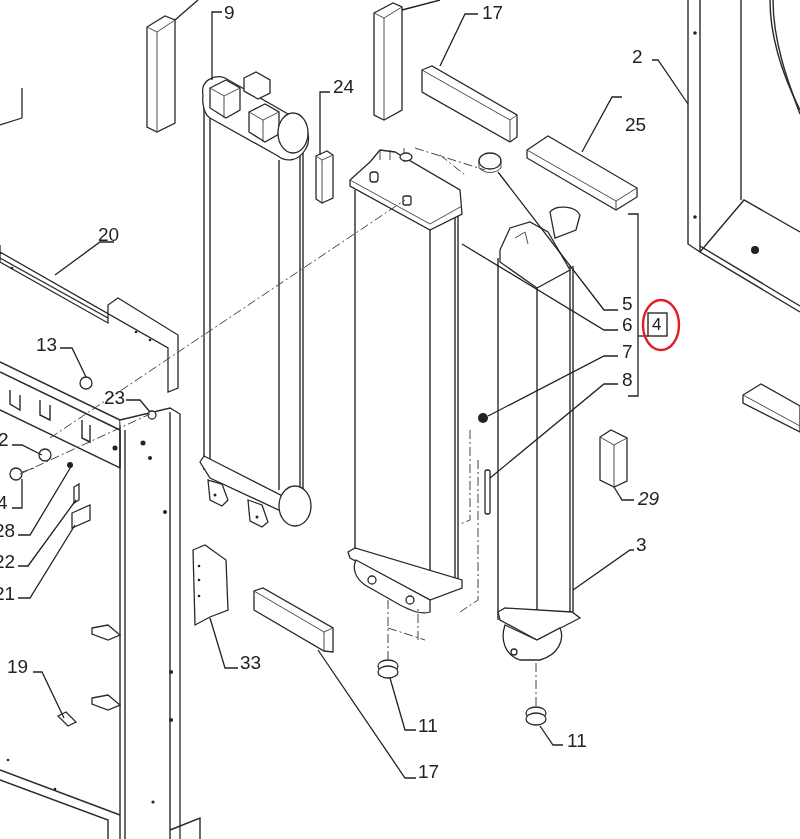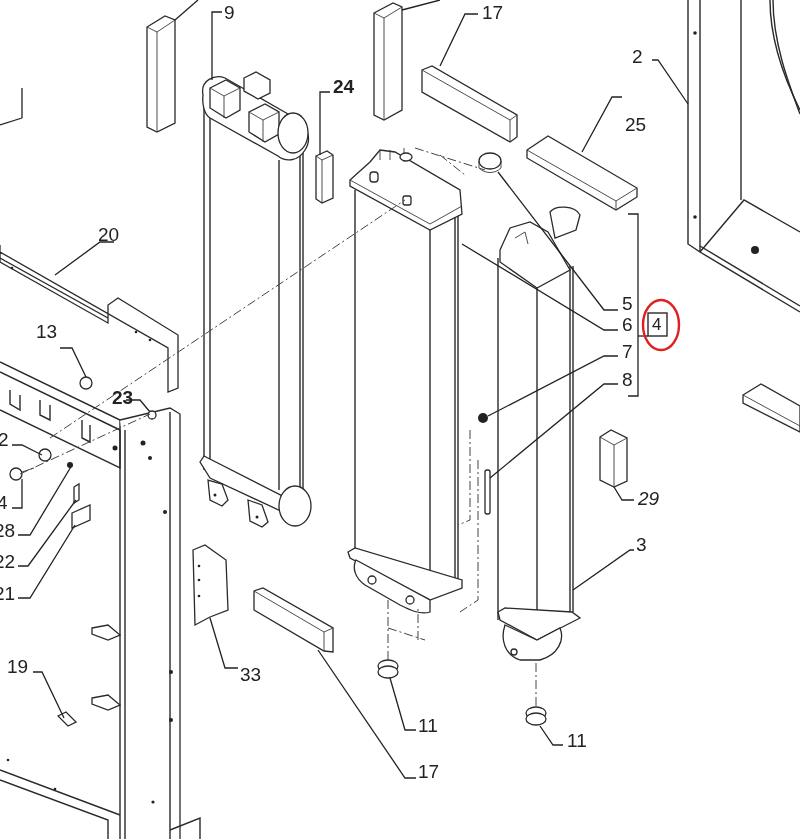--- a/index.html
+++ b/index.html
@@ -234,34 +234,34 @@
     <path class="lead" d="M638,336 L648,336"></path>
   </g>
 
   <rect class="ln" x="648" y="313" width="19" height="23"></rect>
   <ellipse class="hl" cx="661" cy="325" rx="18" ry="25"></ellipse>
 </svg>
 
 <div class="lbl" style="left:224px;top:3px;">9</div>
 <div class="lbl" style="left:482px;top:3px;">17</div>
 <div class="lbl" style="left:632px;top:47px;">2</div>
-<div class="lbl" style="left:333px;top:77px;font-weight:bold;">24</div>
+<div class="lbl" style="left:333px;top:77px;">24</div>
 <div class="lbl" style="left:625px;top:83px;margin-top:32px;">25</div>
 <div class="lbl" style="left:98px;top:225px;">20</div>
 <div class="lbl" style="left:622px;top:294px;">5</div>
 <div class="lbl" style="left:622px;top:315px;">6</div>
 <div class="lbl" style="left:652px;top:316px;font-size:17px;">4</div>
 <div class="lbl" style="left:622px;top:342px;">7</div>
 <div class="lbl" style="left:622px;top:370px;">8</div>
-<div class="lbl" style="left:36px;top:322px;">13</div>
-<div class="lbl" style="left:112px;top:388px;font-weight:bold;">23</div>
+<div class="lbl" style="left:36px;top:335px;">13</div>
+<div class="lbl" style="left:104px;top:388px;">23</div>
 <div class="lbl" style="left:-2px;top:430px;">2</div>
 <div class="lbl" style="left:-3px;top:493px;">4</div>
 <div class="lbl" style="left:-6px;top:521px;">28</div>
 <div class="lbl" style="left:-6px;top:552px;">22</div>
 <div class="lbl" style="left:-6px;top:584px;">21</div>
 <div class="lbl" style="left:638px;top:489px;font-style:italic;">29</div>
 <div class="lbl" style="left:636px;top:535px;">3</div>
 <div class="lbl" style="left:7px;top:657px;">19</div>
-<div class="lbl" style="left:240px;top:653px;margin-top:12px;">33</div>
+<div class="lbl" style="left:240px;top:653px;">33</div>
 <div class="lbl" style="left:418px;top:716px;">11</div>
 <div class="lbl" style="left:567px;top:731px;">11</div>
 <div class="lbl" style="left:418px;top:762px;">17</div>
 
 </body></html>

